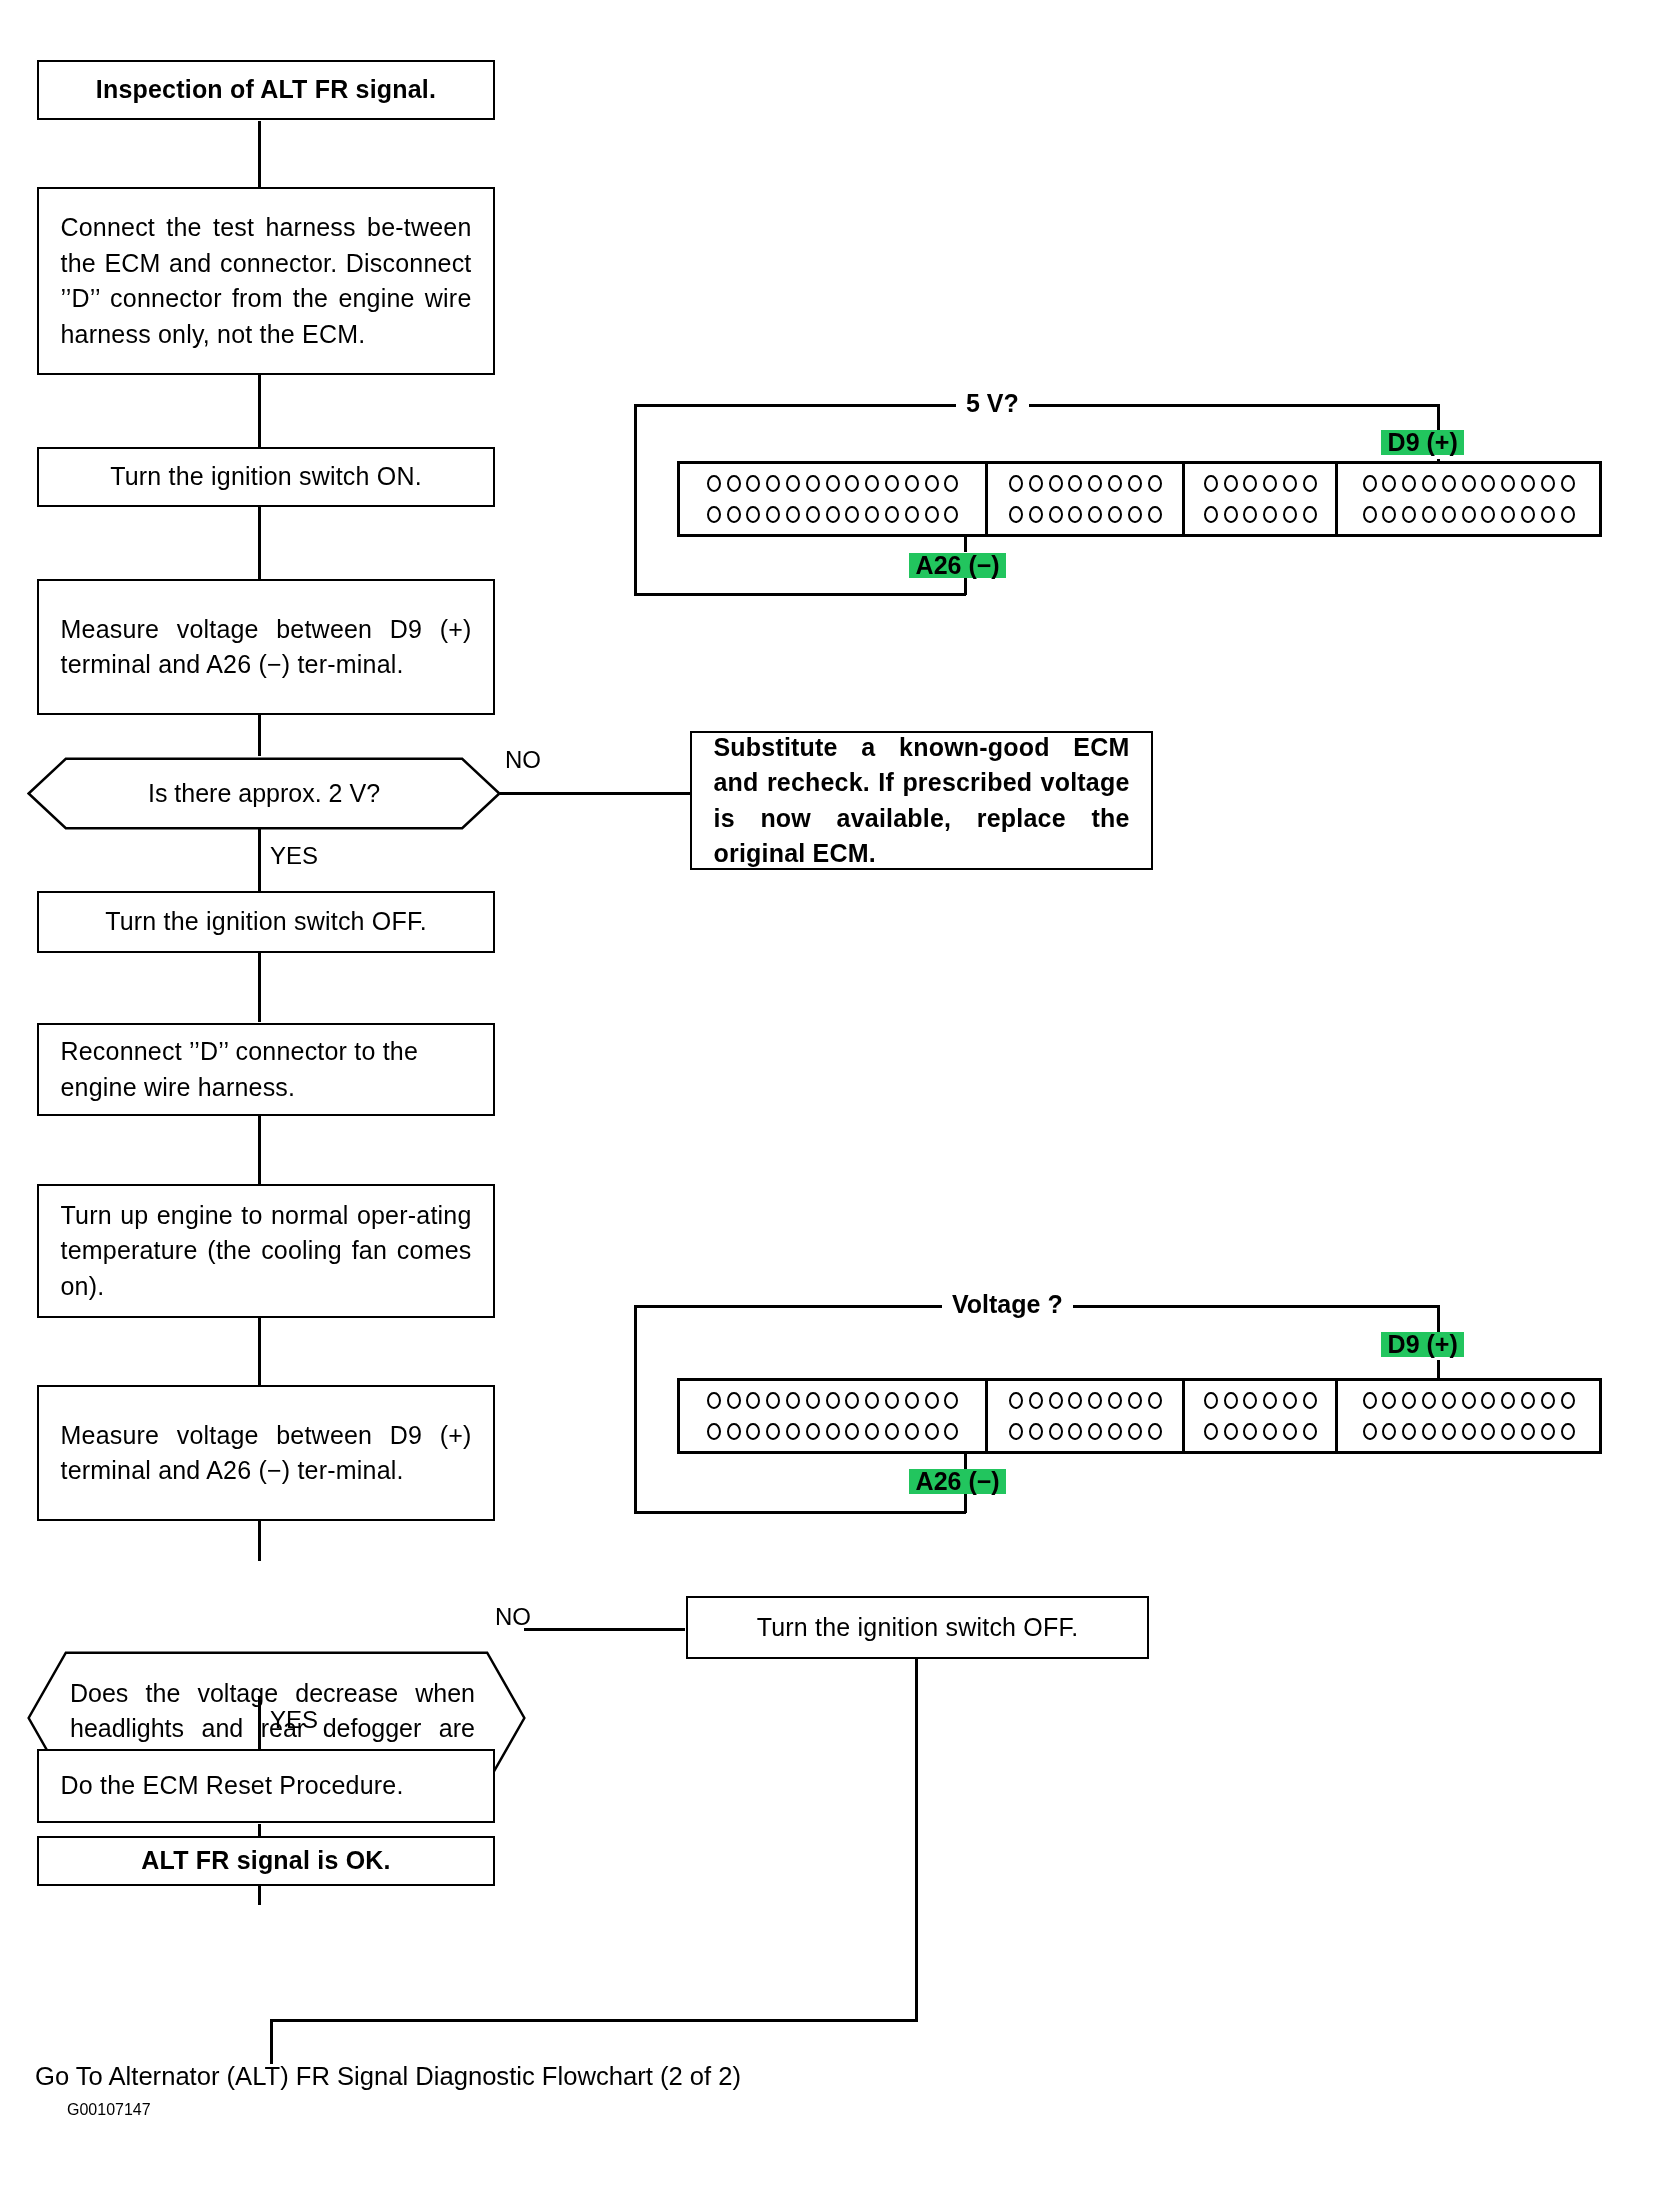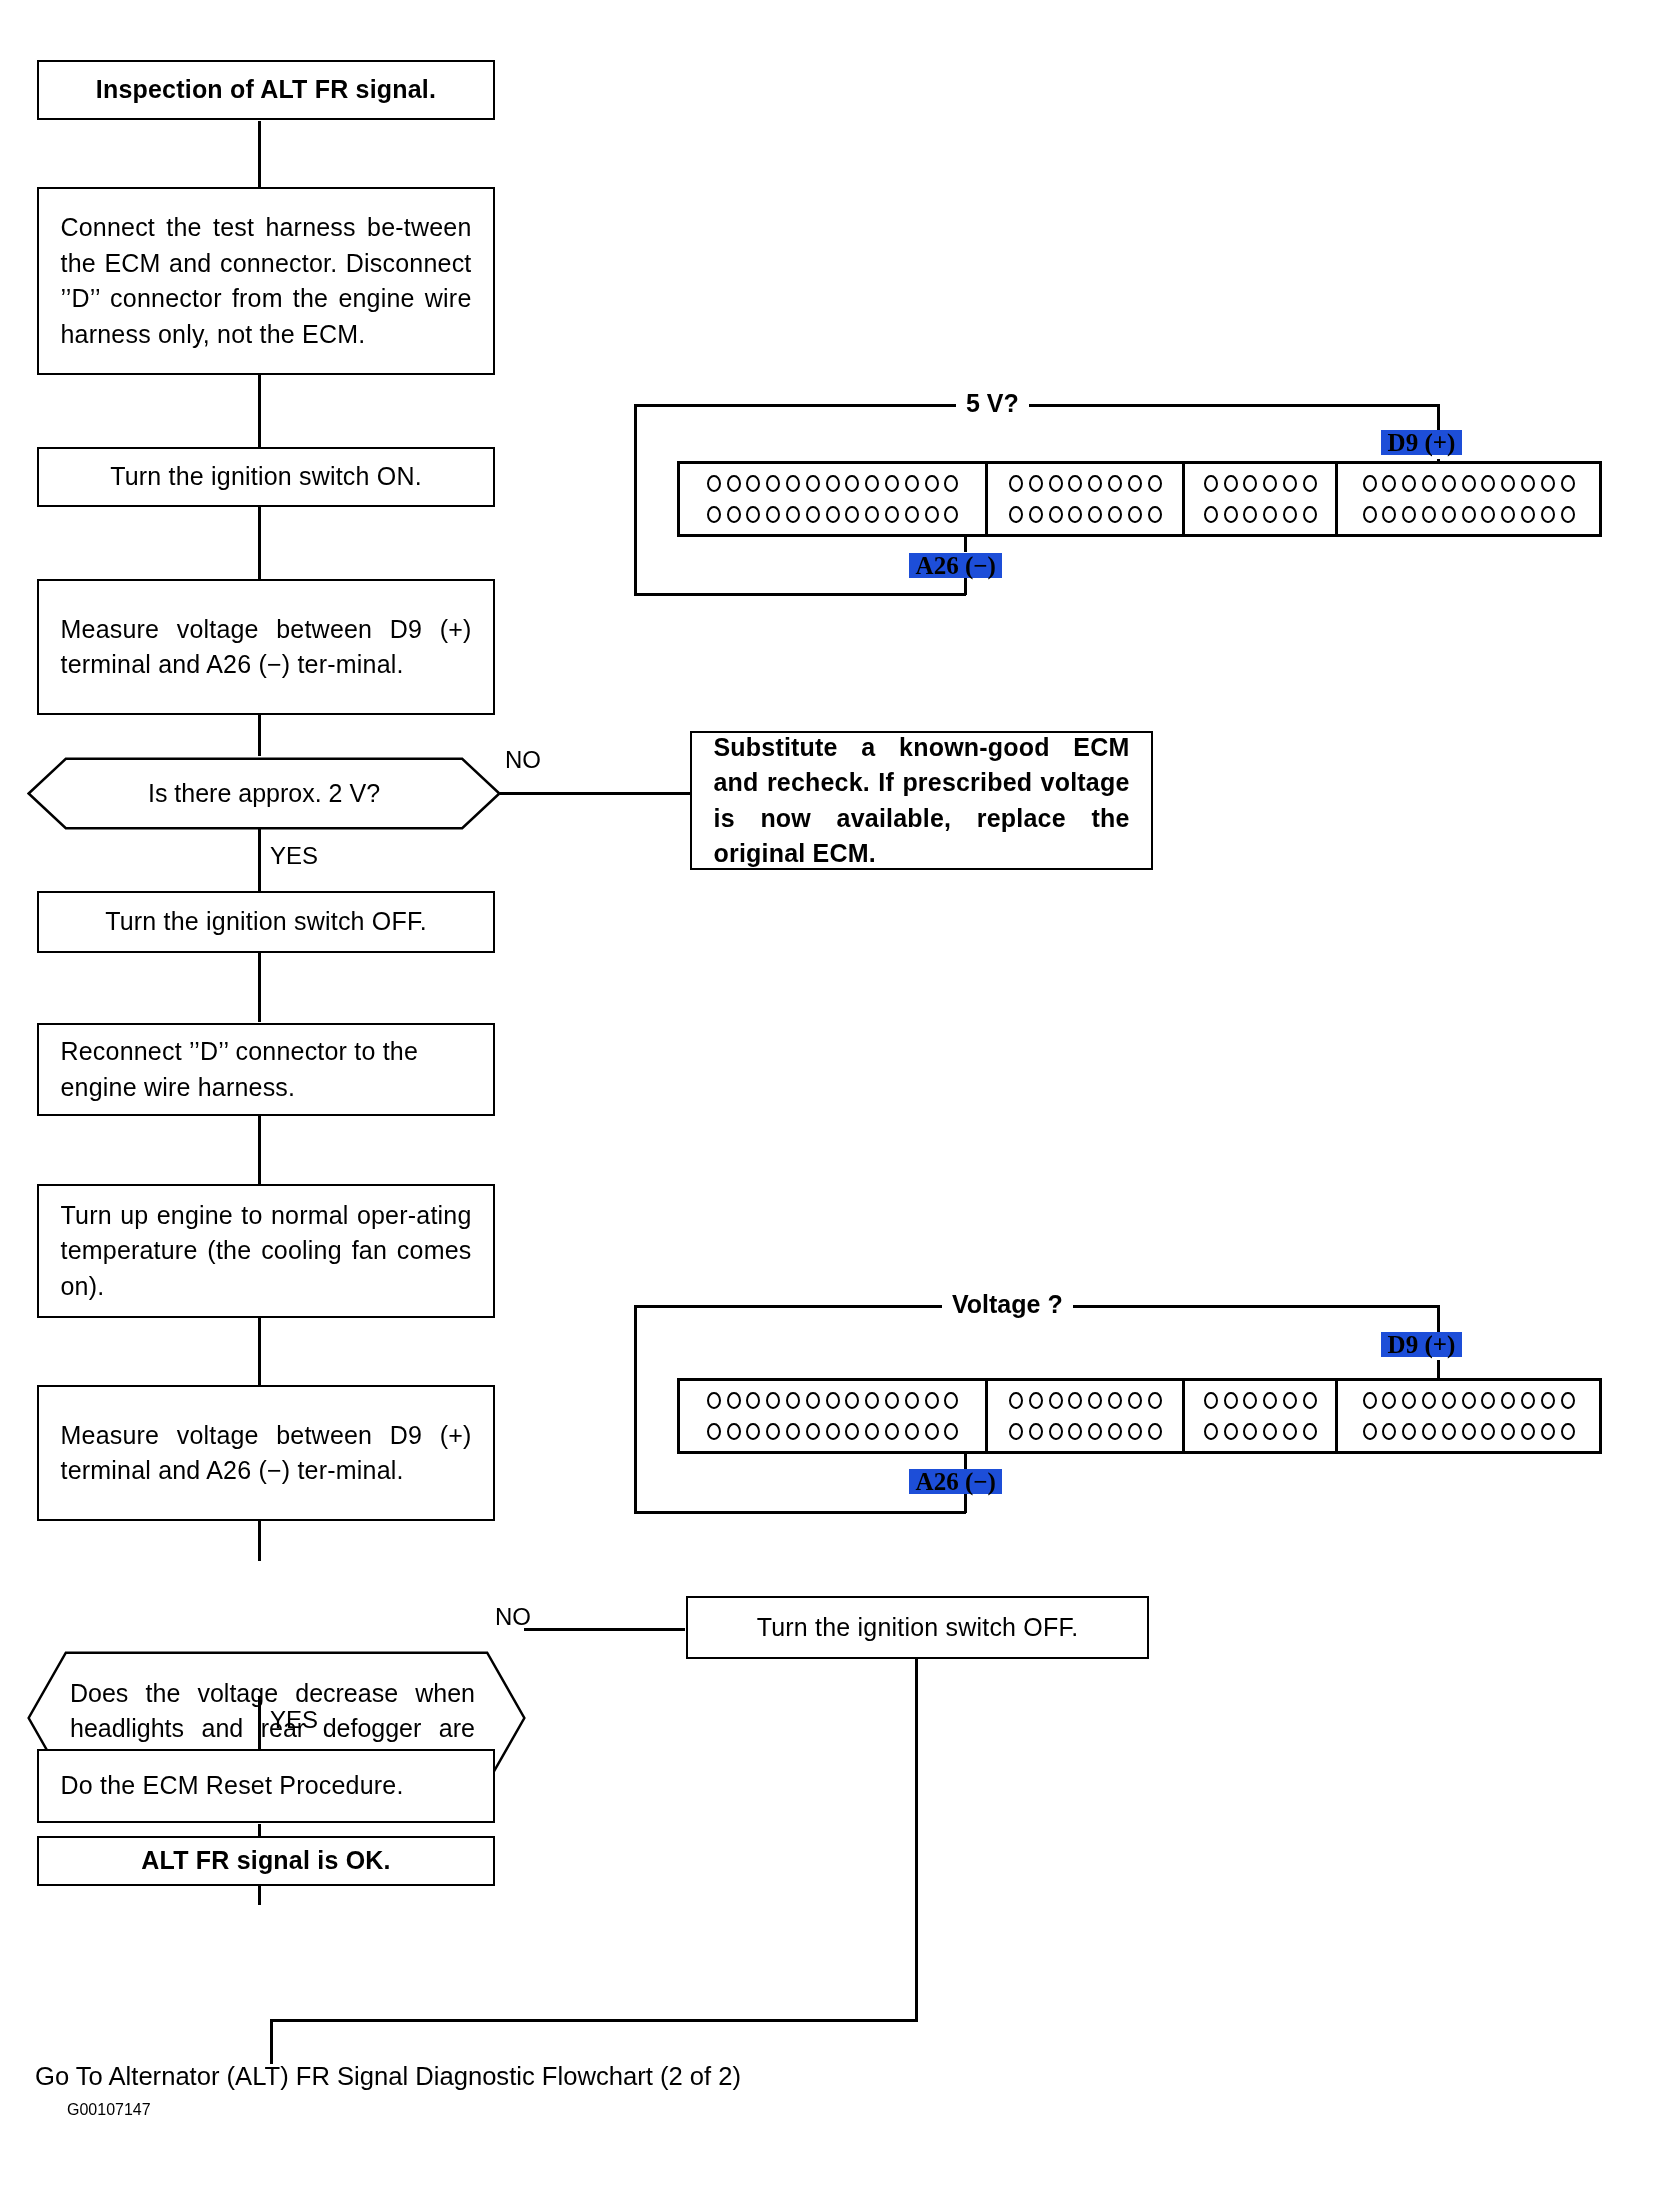--- a/index.html
+++ b/index.html
@@ -110,25 +110,24 @@
     font-weight:bold;
     background:#fff;
     padding:0 10px;
     line-height:1;
     white-space:nowrap;
   }
   .term-label{
     position:absolute;
     font-size:25px;
     font-weight:bold;
-    background:#1d4ed8;
+    background:#22c55e;
     padding:0 6.6px;
     line-height:1;
     white-space:nowrap;
-    font-family:Liberation Serif, serif;
   }
 
   .footer{
     position:absolute;
     font-size:25.6px;
     line-height:1.5;
     white-space:nowrap;
   }
   .footer.small{font-size:16px;margin-left:32px;}
 </style>

